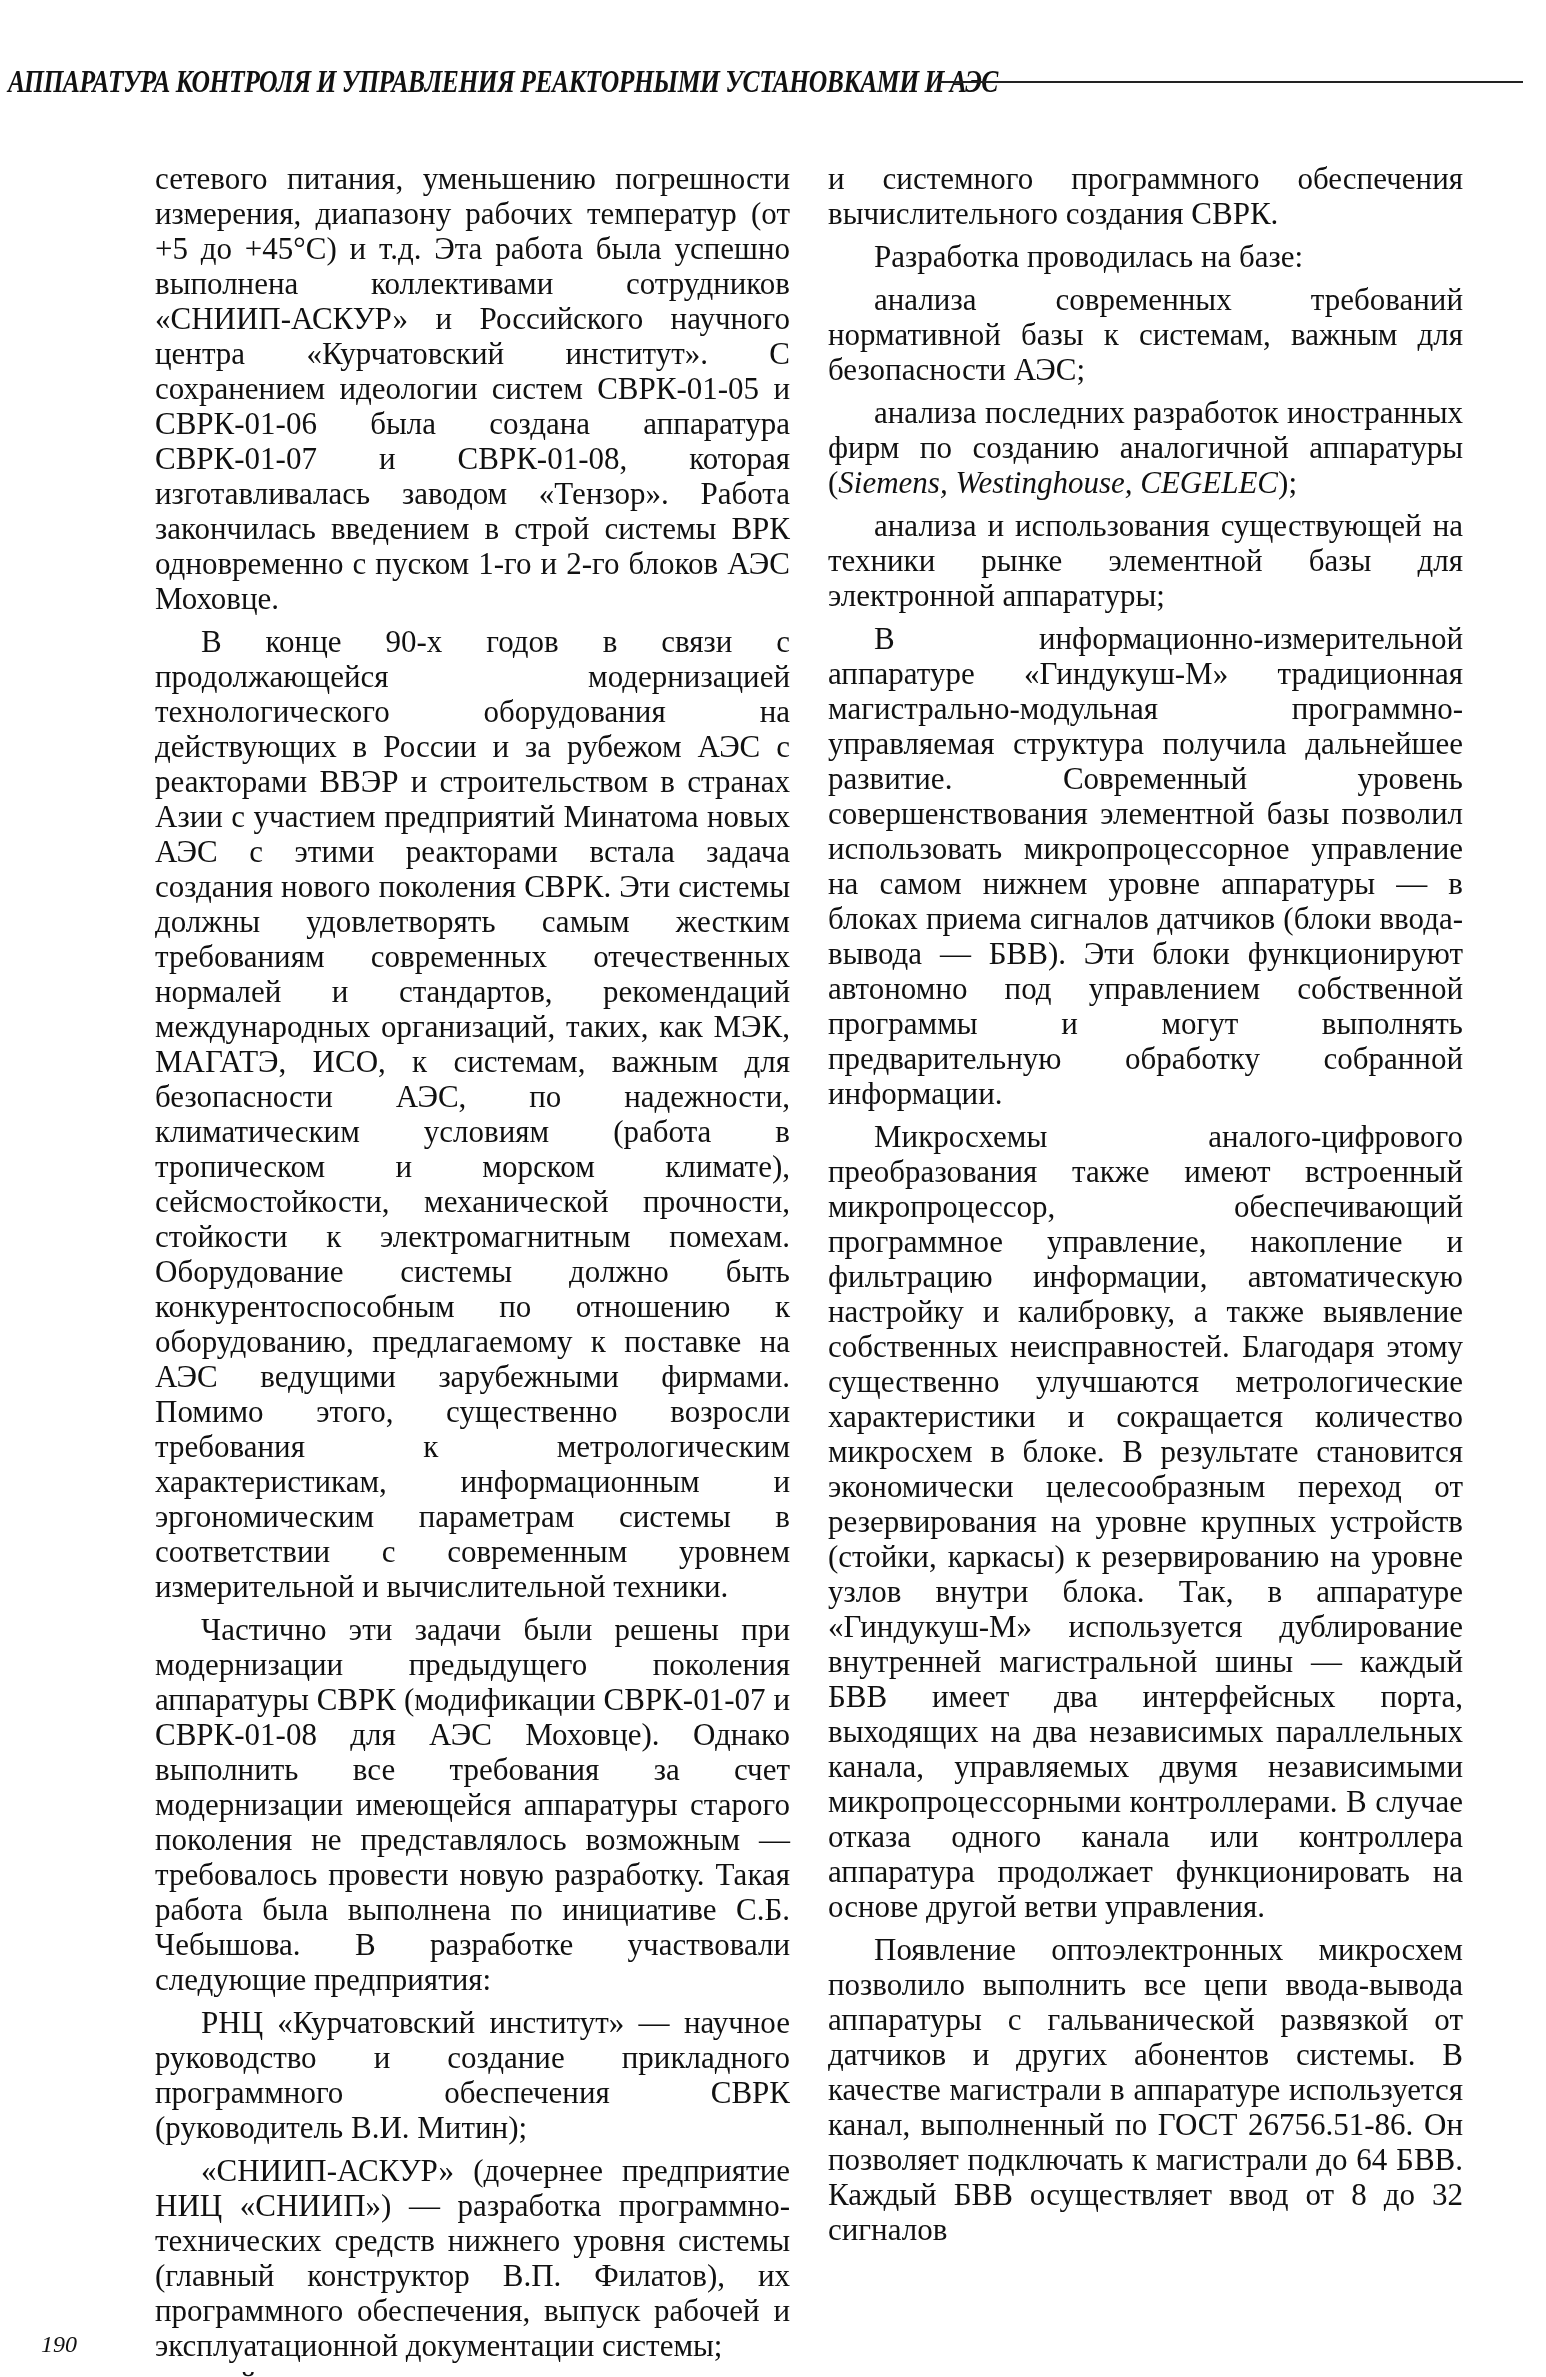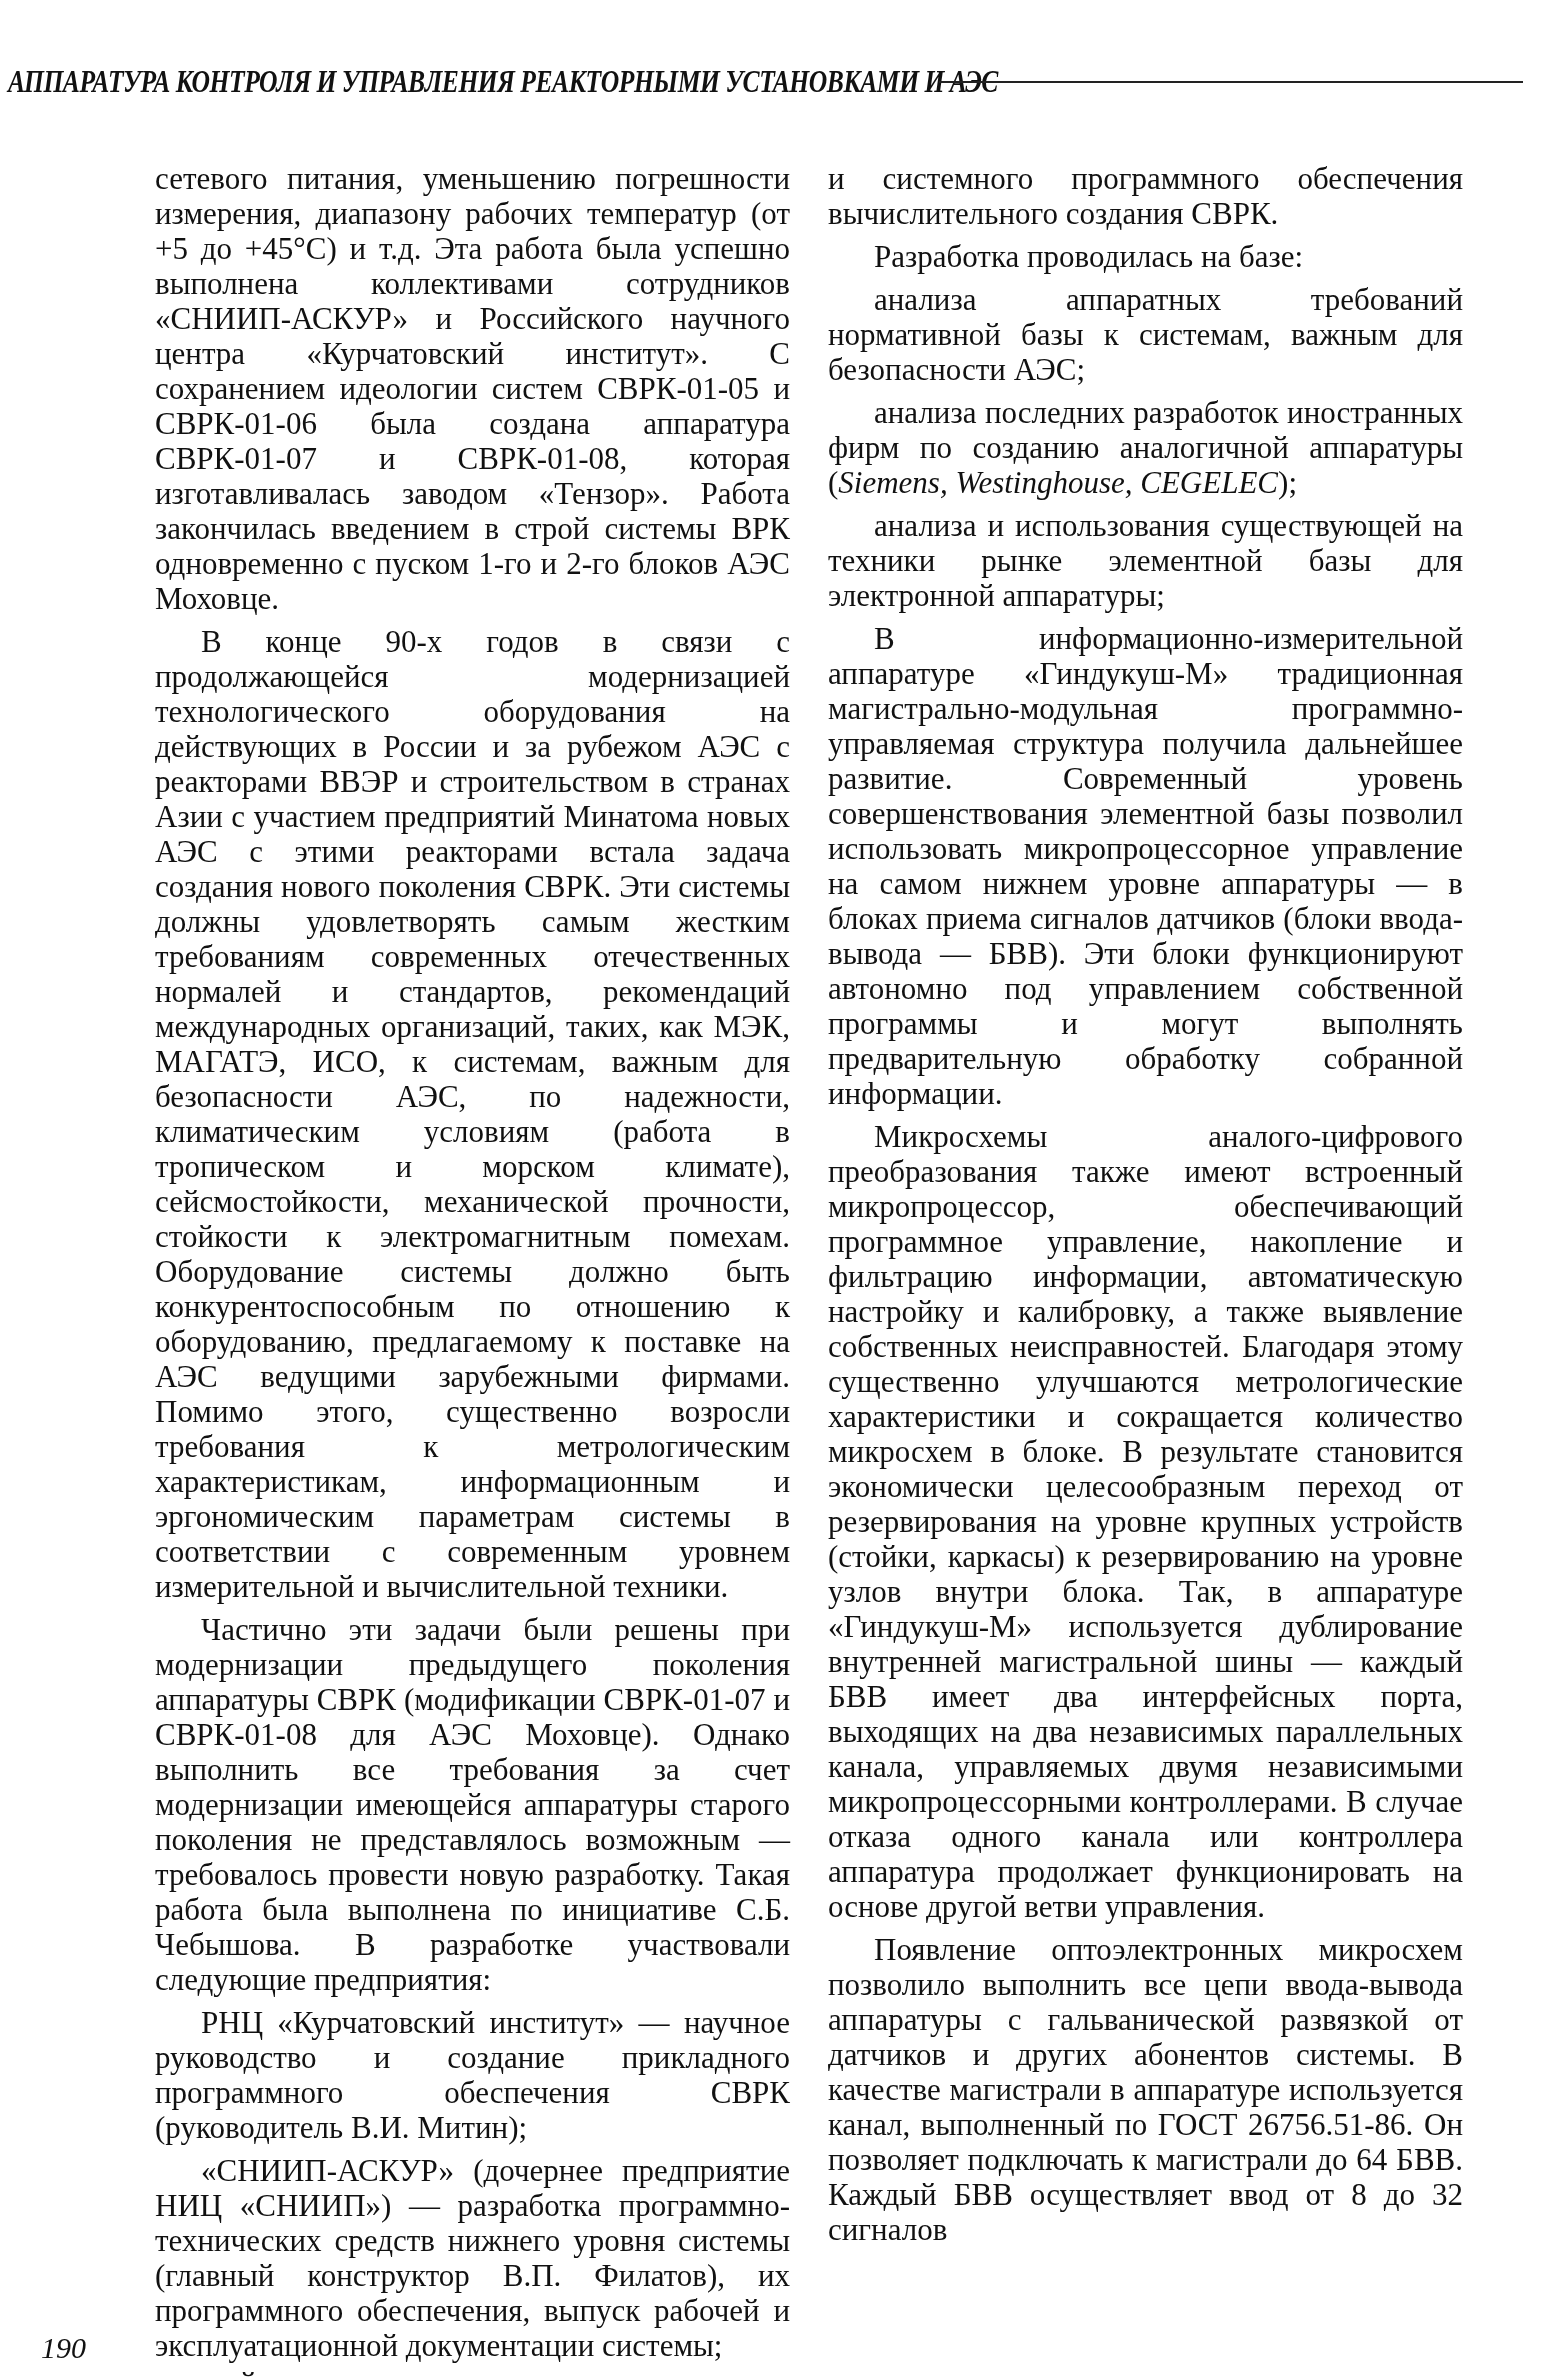--- a/index.html
+++ b/index.html
@@ -22,21 +22,21 @@
     text-align: justify; color: #111;
   }
   .col-left { left: 147px; }
   .col-right { left: 820px; }
   .col p { margin: 8px; text-indent: 46px; }
   .col p.noindent { text-indent: 0; }
   .col p.entry { text-indent: 46px; }
   .col .it { font-style: italic; }
   .page-number {
     position: absolute; left: 41px; top: 2331px;
-    font-family: "Liberation Serif", serif; font-style: italic; font-size: 30px; color: #111;
+    font-family: "Liberation Serif", serif; font-style: italic; font-size: 24px; color: #111;
   }
 </style>
 </head>
 <body>
 
 <div class="header">
   <span class="header-title">АППАРАТУРА КОНТРОЛЯ И УПРАВЛЕНИЯ РЕАКТОРНЫМИ УСТАНОВКАМИ И АЭС</span>
   <div class="header-rule"></div>
 </div>
 
@@ -45,21 +45,21 @@
   <p>В конце 90-х годов в связи с продолжающейся модернизацией технологического оборудования на действующих в России и за рубежом АЭС с реакторами ВВЭР и строительством в странах Азии с участием предприятий Минатома новых АЭС с этими реакторами встала задача создания нового поколения СВРК. Эти системы должны удовлетворять самым жестким требованиям современных отечественных нормалей и стандартов, рекомендаций международных организаций, таких, как МЭК, МАГАТЭ, ИСО, к системам, важным для безопасности АЭС, по надежности, климатическим условиям (работа в тропическом и морском климате), сейсмостойкости, механической прочности, стойкости к электромагнитным помехам. Оборудование системы должно быть конкурентоспособным по отношению к оборудованию, предлагаемому к поставке на АЭС ведущими зарубежными фирмами. Помимо этого, существенно возросли требования к метрологическим характеристикам, информационным и эргономическим параметрам системы в соответствии с современным уровнем измерительной и вычислительной техники.</p>
   <p>Частично эти задачи были решены при модернизации предыдущего поколения аппаратуры СВРК (модификации СВРК-01-07 и СВРК-01-08 для АЭС Моховце). Однако выполнить все требования за счет модернизации имеющейся аппаратуры старого поколения не представлялось возможным — требовалось провести новую разработку. Такая работа была выполнена по инициативе С.Б. Чебышова. В разработке участвовали следующие предприятия:</p>
   <p class="entry">РНЦ «Курчатовский институт» — научное руководство и создание прикладного программного обеспечения СВРК (руководитель В.И. Митин);</p>
   <p class="entry">«СНИИП-АСКУР» (дочернее предприятие НИЦ «СНИИП») — разработка программно-технических средств нижнего уровня системы (главный конструктор В.П. Филатов), их программного обеспечения, выпуск рабочей и эксплуатационной документации системы;</p>
   <p class="entry">«ЭЙС-ГРУП» (дочернее предприятие НИЦ «СНИИП») — разработка технических средств</p>
 </div>
 
 <div class="col col-right">
   <p class="noindent">и системного программного обеспечения вычислительного создания СВРК.</p>
   <p>Разработка проводилась на базе:</p>
-  <p class="entry">анализа аппаратных требований нормативной базы к системам, важным для безопасности АЭС;</p>
+  <p class="entry">анализа современных требований нормативной базы к системам, важным для безопасности АЭС;</p>
   <p class="entry"><span>анализа последних разработок иностранных фирм по созданию аналогичной аппаратуры (</span><span class="it">Siemens, Westinghouse, CEGELEC</span><span>);</span></p>
   <p class="entry">анализа и использования существующей на техники рынке элементной базы для электронной аппаратуры;</p>
   <p>В информационно-измерительной аппаратуре «Гиндукуш-М» традиционная магистрально-модульная программно-управляемая структура получила дальнейшее развитие. Современный уровень совершенствования элементной базы позволил использовать микропроцессорное управление на самом нижнем уровне аппаратуры — в блоках приема сигналов датчиков (блоки ввода-вывода — БВВ). Эти блоки функционируют автономно под управлением собственной программы и могут выполнять предварительную обработку собранной информации.</p>
   <p>Микросхемы аналого-цифрового преобразования также имеют встроенный микропроцессор, обеспечивающий программное управление, накопление и фильтрацию информации, автоматическую настройку и калибровку, а также выявление собственных неисправностей. Благодаря этому существенно улучшаются метрологические характеристики и сокращается количество микросхем в блоке. В результате становится экономически целесообразным переход от резервирования на уровне крупных устройств (стойки, каркасы) к резервированию на уровне узлов внутри блока. Так, в аппаратуре «Гиндукуш-М» используется дублирование внутренней магистральной шины — каждый БВВ имеет два интерфейсных порта, выходящих на два независимых параллельных канала, управляемых двумя независимыми микропроцессорными контроллерами. В случае отказа одного канала или контроллера аппаратура продолжает функционировать на основе другой ветви управления.</p>
   <p>Появление оптоэлектронных микросхем позволило выполнить все цепи ввода-вывода аппаратуры с гальванической развязкой от датчиков и других абонентов системы. В качестве магистрали в аппаратуре используется канал, выполненный по ГОСТ 26756.51-86. Он позволяет подключать к магистрали до 64 БВВ. Каждый БВВ осуществляет ввод от 8 до 32 сигналов</p>
 </div>
 
 <div class="page-number">190</div>
 
 

